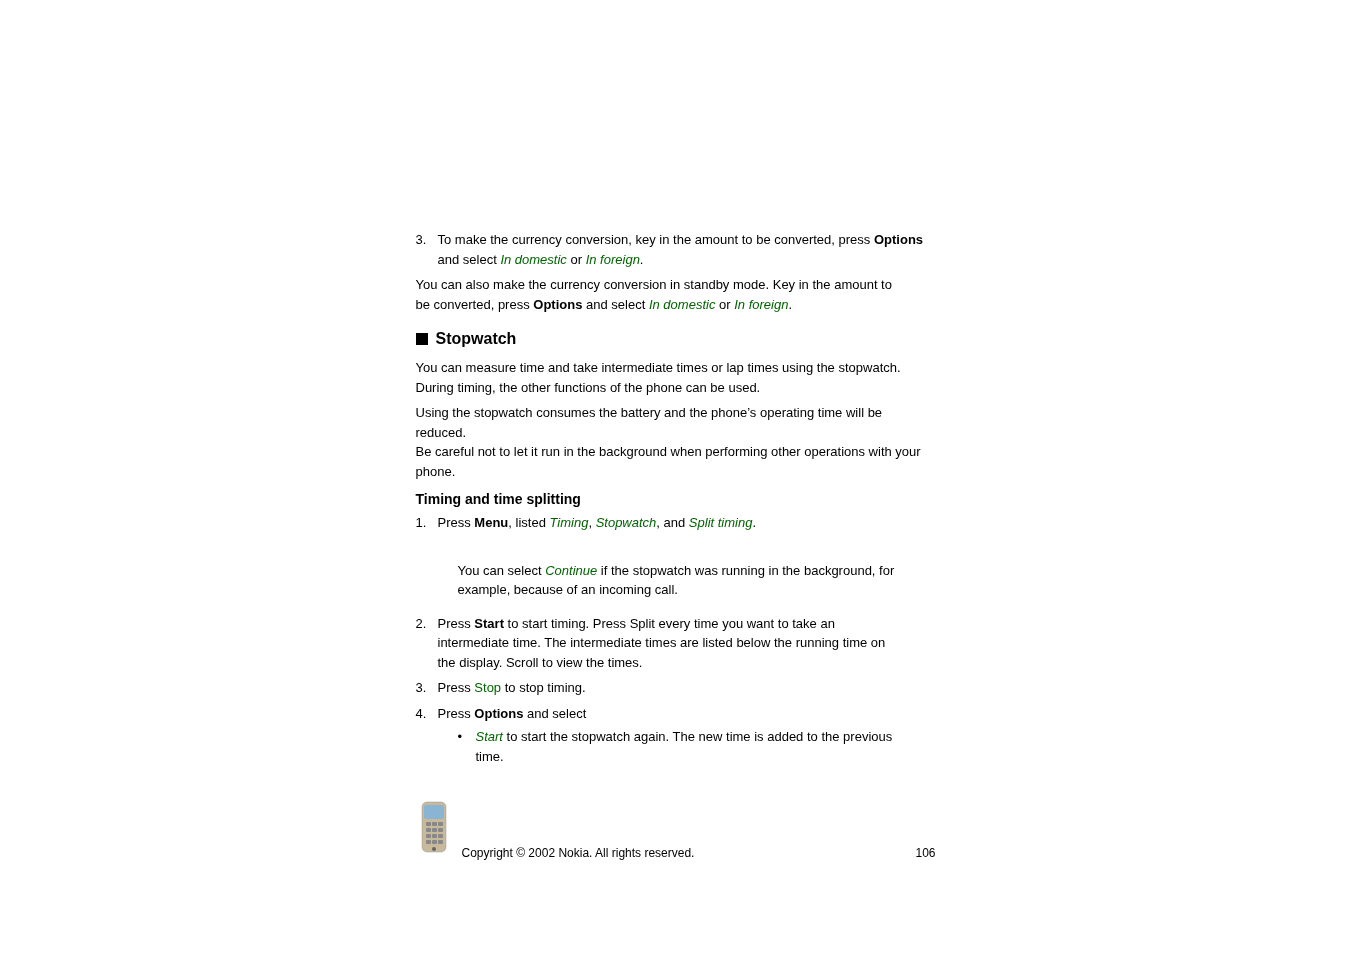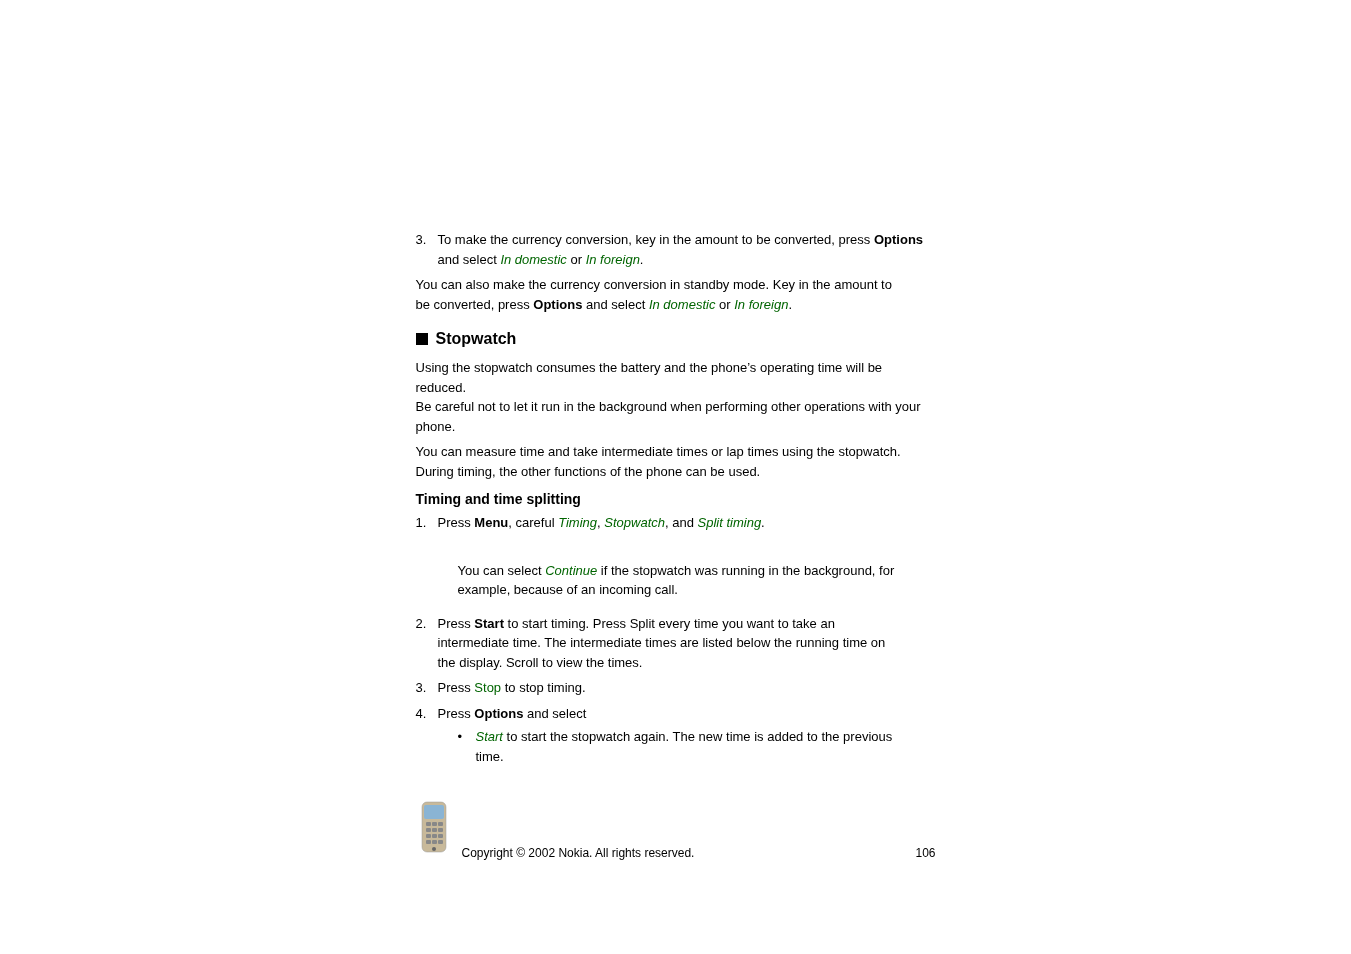--- a/index.html
+++ b/index.html
@@ -167,36 +167,36 @@
         <span>You can also make the currency conversion in standby mode. Key in the amount to</span><br>
         <span>be converted, press </span><span class="bold" style="font-weight:bold;">Options</span><span> and select </span><span class="green-link" style="color:#006400;font-style:italic;">In domestic</span><span> or </span><span class="green-link" style="color:#006400;font-style:italic;">In foreign</span><span>.</span>
       </div>
     </div>
 
     <div class="section-heading">
       <span class="section-icon"></span>
       <span class="section-title">Stopwatch</span>
     </div>
 
+    <div class="body-text">You can measure time and take intermediate times or lap times using the stopwatch. During timing, the other functions of the phone can be used.</div>
+
     <div class="body-text">
       <span>Using the stopwatch consumes the battery and the phone’s operating time will be reduced.</span><br>
       <span>Be careful not to let it run in the background when performing other operations with your</span><br>
       <span>phone.</span>
     </div>
 
-    <div class="body-text">You can measure time and take intermediate times or lap times using the stopwatch. During timing, the other functions of the phone can be used.</div>
-
     <div class="subsection-title">Timing and time splitting</div>
 
     <div class="numbered-list">
 
       <div class="numbered-item">
         <span class="num">1.</span>
         <div class="item-content">
-          <span>Press </span><span style="font-weight:bold;">Menu</span><span>, careful </span><span style="color:#006400;font-style:italic;">Timing</span><span>, </span><span style="color:#006400;font-style:italic;">Stopwatch</span><span>, and </span><span style="color:#006400;font-style:italic;">Split timing</span><span>.</span>
+          <span>Press </span><span style="font-weight:bold;">Menu</span><span>, listed </span><span style="color:#006400;font-style:italic;">Timing</span><span>, </span><span style="color:#006400;font-style:italic;">Stopwatch</span><span>, and </span><span style="color:#006400;font-style:italic;">Split timing</span><span>.</span>
           <div class="indented-note">
             <span>You can select </span><span style="color:#006400;font-style:italic;">Continue</span><span> if the stopwatch was running in the background, for</span><br><span>example, because of an incoming call.</span>
           </div>
         </div>
       </div>
 
       <div class="numbered-item">
         <span class="num">2.</span>
         <div class="item-content">
           <span>Press </span><span style="font-weight:bold;">Start</span><span> to start timing. Press </span><span style="font-weight:normal;">Split</span><span> every time you want to take an</span><br>

